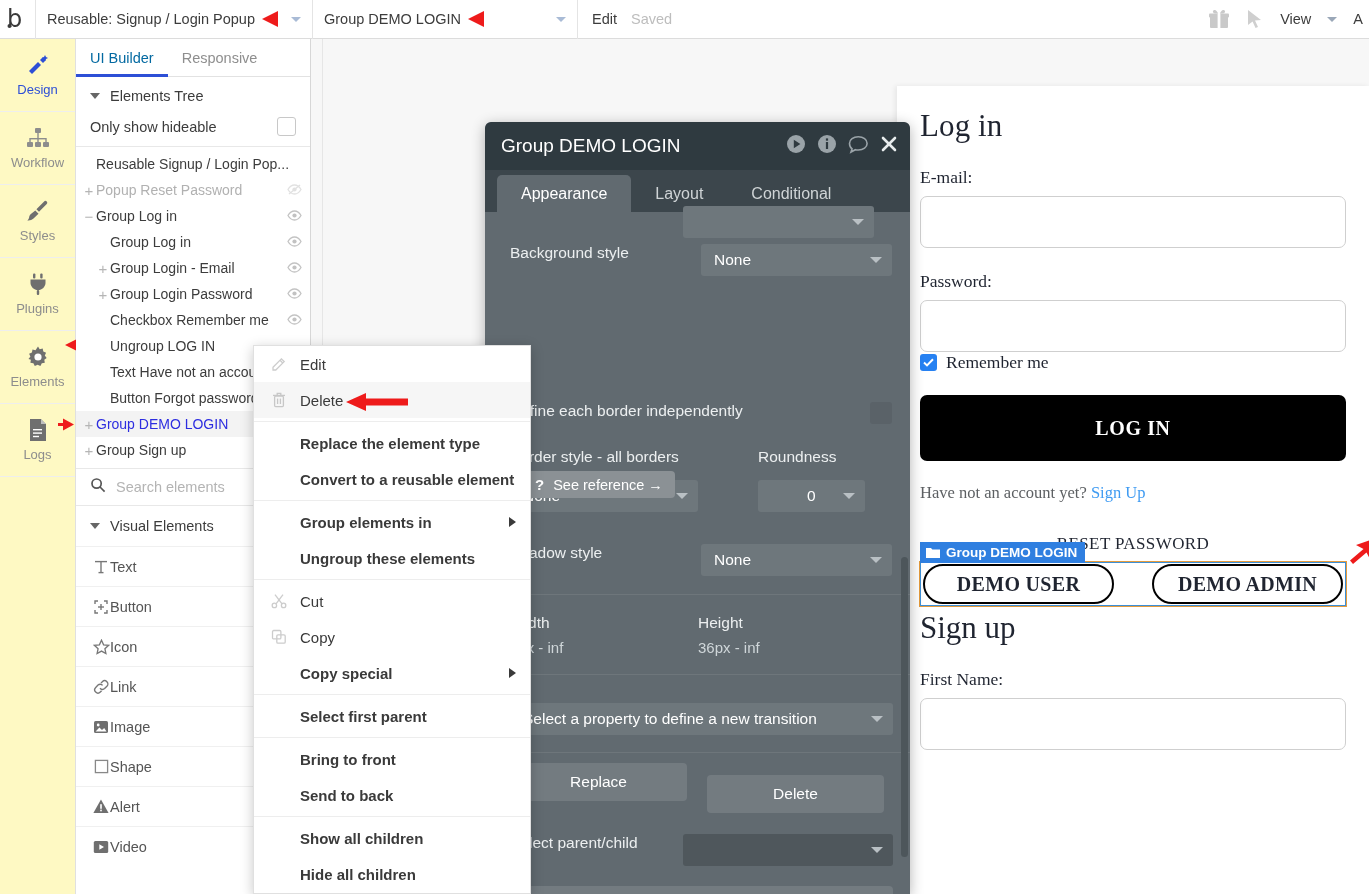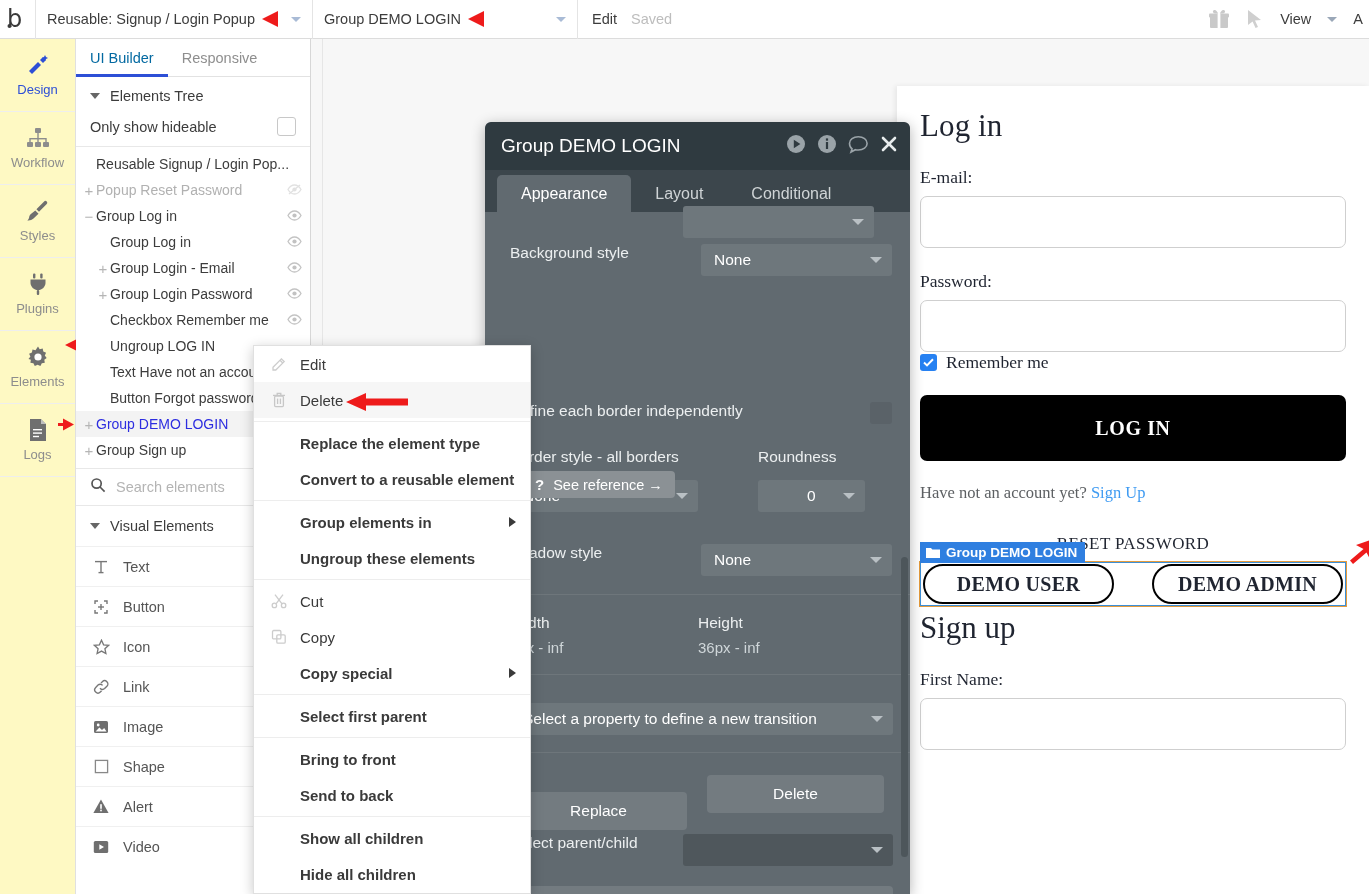--- a/index.html
+++ b/index.html
@@ -103,21 +103,21 @@
   .tree-row.selected .tname { color: #2d2de0; }
   .tree-row .arrowmark { position: absolute; left: -18px; top: 7px; }
   .search-row {
     display: flex; align-items: center; gap: 10px; height: 38px;
     padding: 0 14px; border-top: 1px solid #e8e8e8; border-bottom: 1px solid #e8e8e8;
     margin-top: 5px;
   }
   .search-row .sph { font-size: 14.5px; color: #b4b4b4; }
   .ve-head { display: flex; align-items: center; gap: 10px; padding: 12px 0 12px 14px; font-size: 14.5px; color: #3c3c3c; }
   .ve-row {
-    display: flex; align-items: center; gap: 13px; height: 40px; padding-left: 16px;
+    display: flex; align-items: center; height: 40px; padding-left: 16px;
     font-size: 14.5px; color: #555; border-top: 1px solid #f0f0f0; cursor: pointer;
   }
   .ve-ico { width: 18px; display: flex; align-items: center; justify-content: center; }
 
   
   .canvas {
     position: absolute; left: 311px; top: 39px; width: 1058px; height: 855px;
     background: #f7f7f7;
   }
   .canvas-rule { position: absolute; left: 11px; top: 0; width: 1px; height: 855px; background: #e6e6e6; }
@@ -702,21 +702,21 @@
 
       <div class="d-divider" style="position:absolute; left:0; top:462px; width:425px;"></div>
 
       <div class="d-select" style="position:absolute; left:25px; top:491px; width:383px;">
         <span>Select a property to define a new transition</span>
         <span class="d-caret"></span>
       </div>
 
       <div class="d-divider" style="position:absolute; left:0; top:540px; width:425px;"></div>
 
-      <div class="d-btn" style="position:absolute; left:25px; top:580px; width:177px;">Replace</div>
+      <div class="d-btn" style="position:absolute; left:25px; top:551px; width:177px;">Replace</div>
       <div class="d-btn" style="position:absolute; left:222px; top:563px; width:177px;">Delete</div>
 
       <div class="d-row" style="position:absolute; left:25px; top:622px; width:383px;">
         <span class="d-label">Select parent/child</span>
         <span class="d-select" style="width:210px; margin-left:auto; background:#4f575c;">
           <span></span>
           <span class="d-caret"></span>
         </span>
       </div>
 

